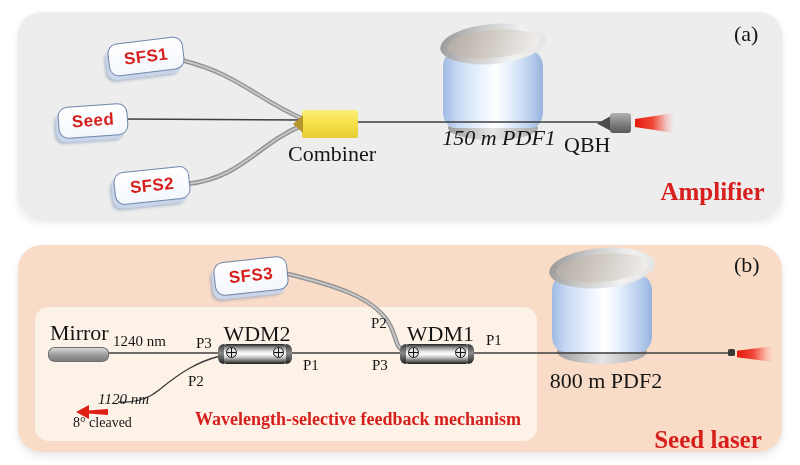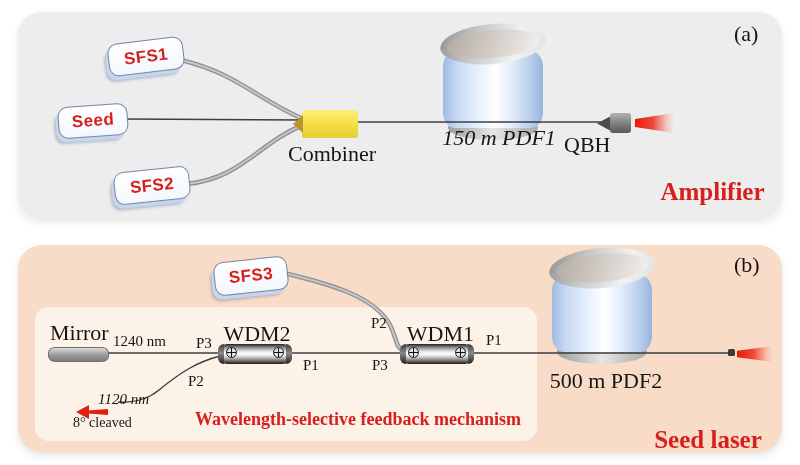--- a/index.html
+++ b/index.html
@@ -183,18 +183,18 @@
   <div class="wdm wdm-1">
     <span class="screw screw-l"></span>
     <span class="screw screw-r"></span>
   </div>
   <div class="lbl lbl-sm" style="left:486px;top:333px;">P1</div>
 
   <div class="lbl lbl-sm" style="left:98px;top:392px;font-style:italic;">1120 nm</div>
   <div class="lbl lbl-md" style="left:73px;top:416px;">8° cleaved</div>
   <div class="red-cap" style="left:183px;top:409px;width:350px;">Wavelength-selective feedback mechanism</div>
 
-  <div class="lbl lbl-c" style="left:547px;top:369px;width:118px;">500 m PDF2</div>
+  <div class="lbl lbl-c" style="left:547px;top:369px;width:118px;">800 m PDF2</div>
   <div class="beam beam-b"></div>
   <div class="tag" style="left:734px;top:252px;">(b)</div>
   <div class="red-title" style="left:638px;top:426px;width:140px;">Seed laser</div>
 
 </div>
 
 </body></html>

